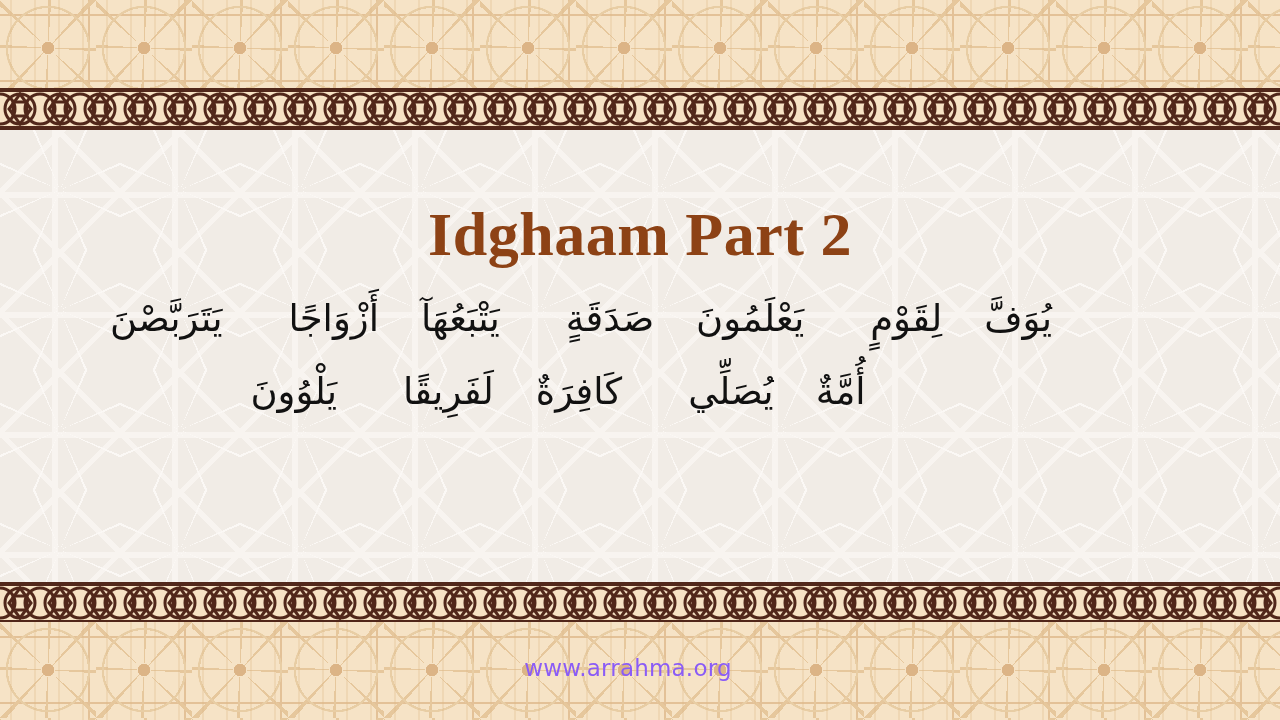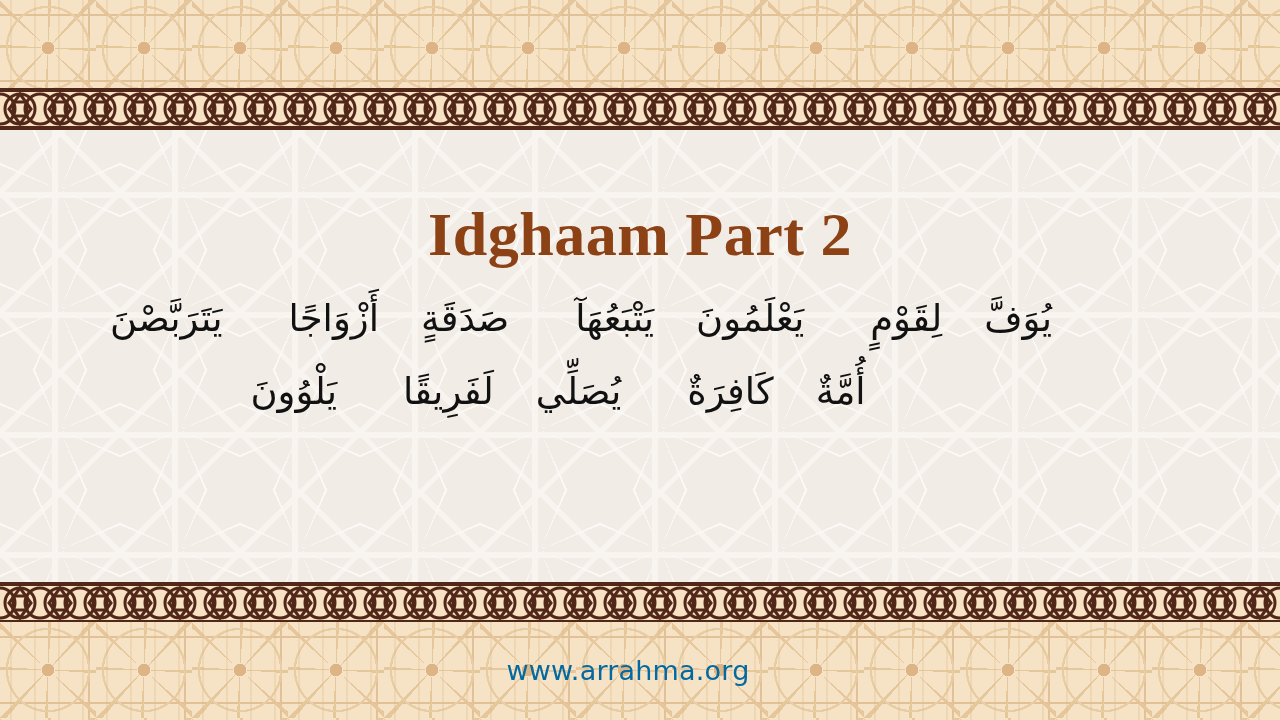--- a/index.html
+++ b/index.html
@@ -200,22 +200,22 @@
   .arabic-row .arabic-item:nth-child(7) { margin-left: 10px; }
 
   
   .footer-url {
     position: absolute;
     left: 0;
     top: 655px;
     width: 1256px;
     text-align: center;
     font-family: "DejaVu Sans", "Liberation Sans", sans-serif;
-    font-size: 27px;
-    color: #0369a1;
+    font-size: 23px;
+    color: #8b5cf6;
     letter-spacing: .2px;
   }
 </style>
 </head>
 <body>
 
 <div class="slide">
 
   <div class="rosette-band top"></div>
   <div class="fret-overlay top"></div>
@@ -239,32 +239,32 @@
   <div class="content">
     <div class="content-inner">
 
       <h1 class="slide-title">Idghaam Part 2</h1>
 
       <div class="arabic-rows">
 
         <div class="arabic-row">
           <span class="arabic-item">يَتَرَبَّصْنَ</span>
           <span class="arabic-item">أَزْوَاجًا</span>
+          <span class="arabic-item">يَتْبَعُهَآ</span>
           <span class="arabic-item">صَدَقَةٍ</span>
-          <span class="arabic-item">يَتْبَعُهَآ</span>
           <span class="arabic-item">يَعْلَمُونَ</span>
           <span class="arabic-item">لِقَوْمٍ</span>
           <span class="arabic-item">يُوَفَّ</span>
         </div>
 
         <div class="arabic-row">
           <span class="arabic-item">يَلْوُونَ</span>
           <span class="arabic-item">لَفَرِيقًا</span>
+          <span class="arabic-item">كَافِرَةٌ</span>
           <span class="arabic-item">يُصَلِّي</span>
-          <span class="arabic-item">كَافِرَةٌ</span>
           <span class="arabic-item">أُمَّةٌ</span>
         </div>
 
       </div>
     </div>
   </div>
 
   <div class="dark-strip bottom">
     <svg viewBox="0 0 1280 34" preserveAspectRatio="none" aria-hidden="true">
       <rect x="0" y="0" width="1280" height="34" fill="url(#interlaceTop)"></rect>

